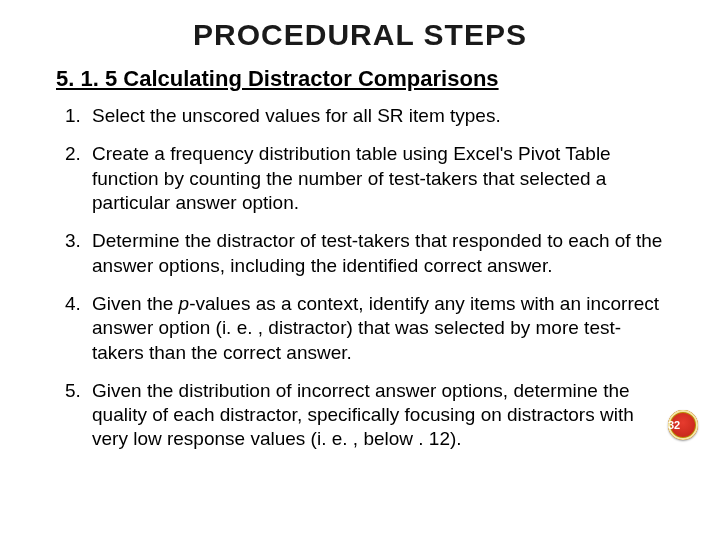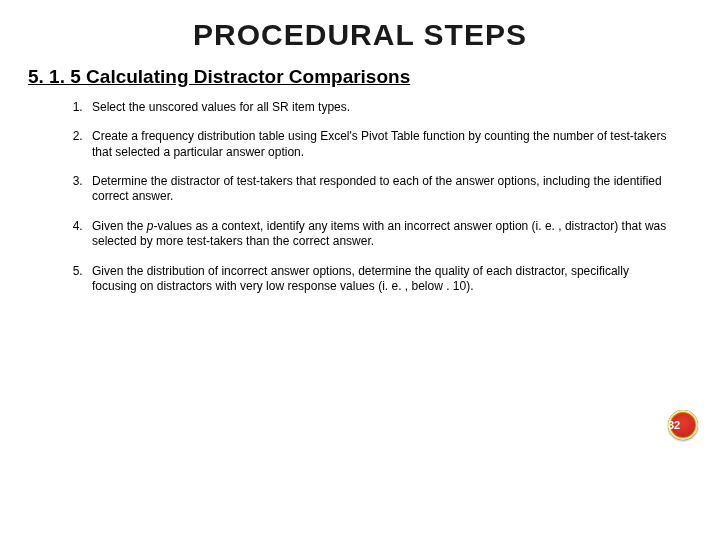--- a/index.html
+++ b/index.html
@@ -23,29 +23,29 @@
     font-weight: 900;
     font-size: 30px;
     letter-spacing: 1px;
     color: #1a1a1a;
     text-align: center;
     padding-top: 18px;
     margin: 0;
     text-transform: uppercase;
   }
   .subtitle {
-    font-size: 19px;
+    font-size: 22px;
     font-weight: bold;
     text-decoration: underline;
-    margin: 14px 0 10px 28px;
+    margin: 14px 0 10px 56px;
   }
   ol.steps {
     margin: 12px 48px 0 56px;
     padding: 0 0 0 30px;
-    font-size: 12px;
+    font-size: 19px;
     line-height: 1.28;
   }
   ol.steps > li {
     margin-bottom: 14px;
     padding-left: 6px;
   }
   .pval {
     font-style: italic;
   }
   .badge {
@@ -73,20 +73,20 @@
 
   <h1 class="title">PROCEDURAL STEPS</h1>
 
   <div class="subtitle">5. 1. 5 Calculating Distractor Comparisons</div>
 
   <ol class="steps">
     <li>Select the unscored values for all SR item types.</li>
     <li>Create a frequency distribution table using Excel's Pivot Table function by counting the number of test-takers that selected a particular answer option.</li>
     <li>Determine the distractor of test-takers that responded to each of the answer options, including the identified correct answer.</li>
     <li>Given the <span class="pval">p</span>-values as a context, identify any items with an incorrect answer option (i. e. , distractor) that was selected by more test-takers than the correct answer.</li>
-    <li>Given the distribution of incorrect answer options, determine the quality of each distractor, specifically focusing on distractors with very low response values (i. e. , below . 10).</li>
+    <li>Given the distribution of incorrect answer options, determine the quality of each distractor, specifically focusing on distractors with very low response values (i. e. , below . 12).</li>
   </ol>
 
   <div class="badge">
     <span>32</span>
   </div>
 
 </div>
 
 </body></html>

